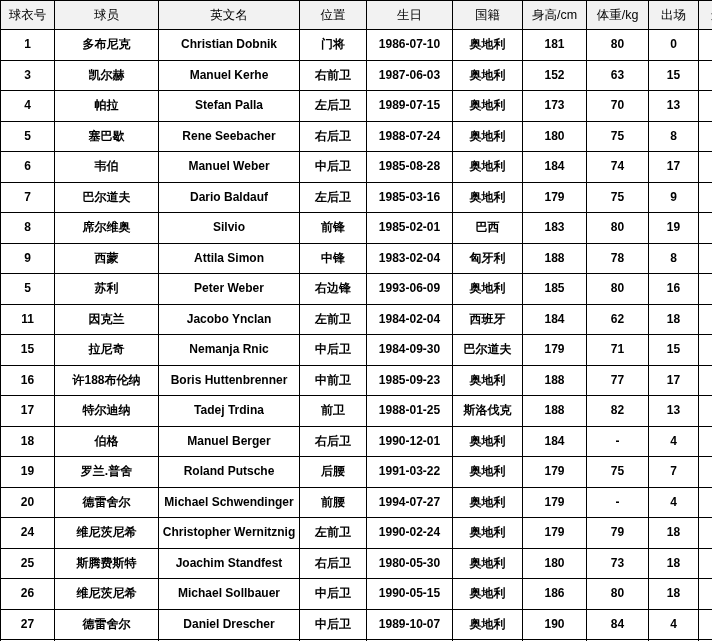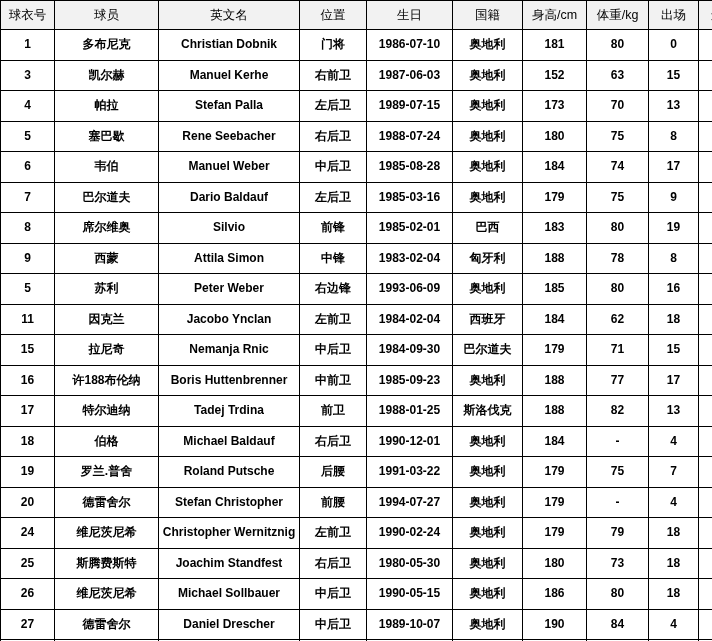--- a/index.html
+++ b/index.html
@@ -237,21 +237,21 @@
         <td>1988-01-25</td>
         <td>斯洛伐克</td>
         <td>188</td>
         <td>82</td>
         <td>13</td>
         <td>5</td>
       </tr>
       <tr>
         <td>18</td>
         <td>伯格</td>
-        <td>Michael Baldauf</td>
+        <td>Manuel Berger</td>
         <td>右后卫</td>
         <td>1990-12-01</td>
         <td>奥地利</td>
         <td>184</td>
         <td>-</td>
         <td>4</td>
         <td>1</td>
       </tr>
       <tr>
         <td>19</td>
@@ -261,21 +261,21 @@
         <td>1991-03-22</td>
         <td>奥地利</td>
         <td>179</td>
         <td>75</td>
         <td>7</td>
         <td>1</td>
       </tr>
       <tr>
         <td>20</td>
         <td>德雷舍尔</td>
-        <td>Stefan Christopher</td>
+        <td>Michael Schwendinger</td>
         <td>前腰</td>
         <td>1994-07-27</td>
         <td>奥地利</td>
         <td>179</td>
         <td>-</td>
         <td>4</td>
         <td>0</td>
       </tr>
       <tr>
         <td>24</td>

